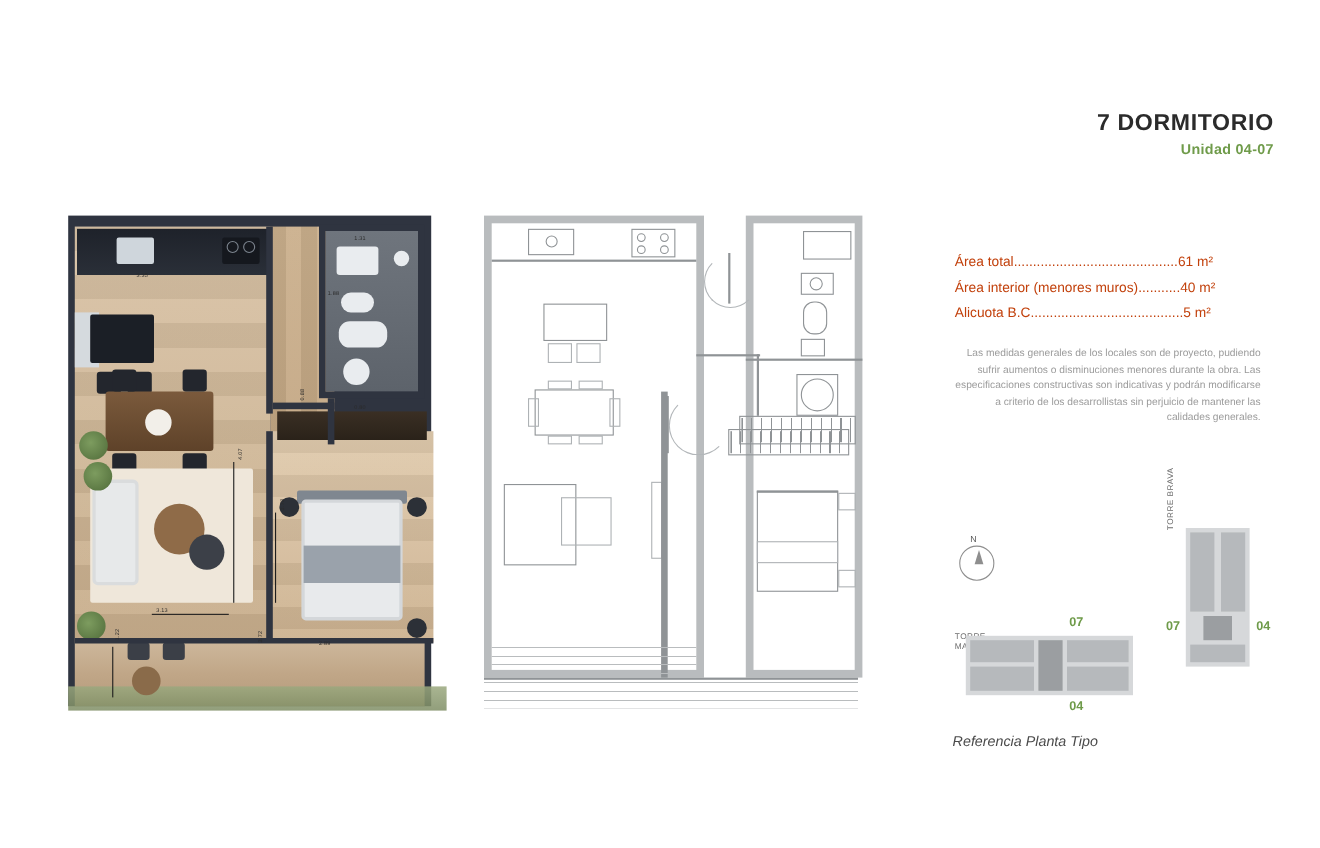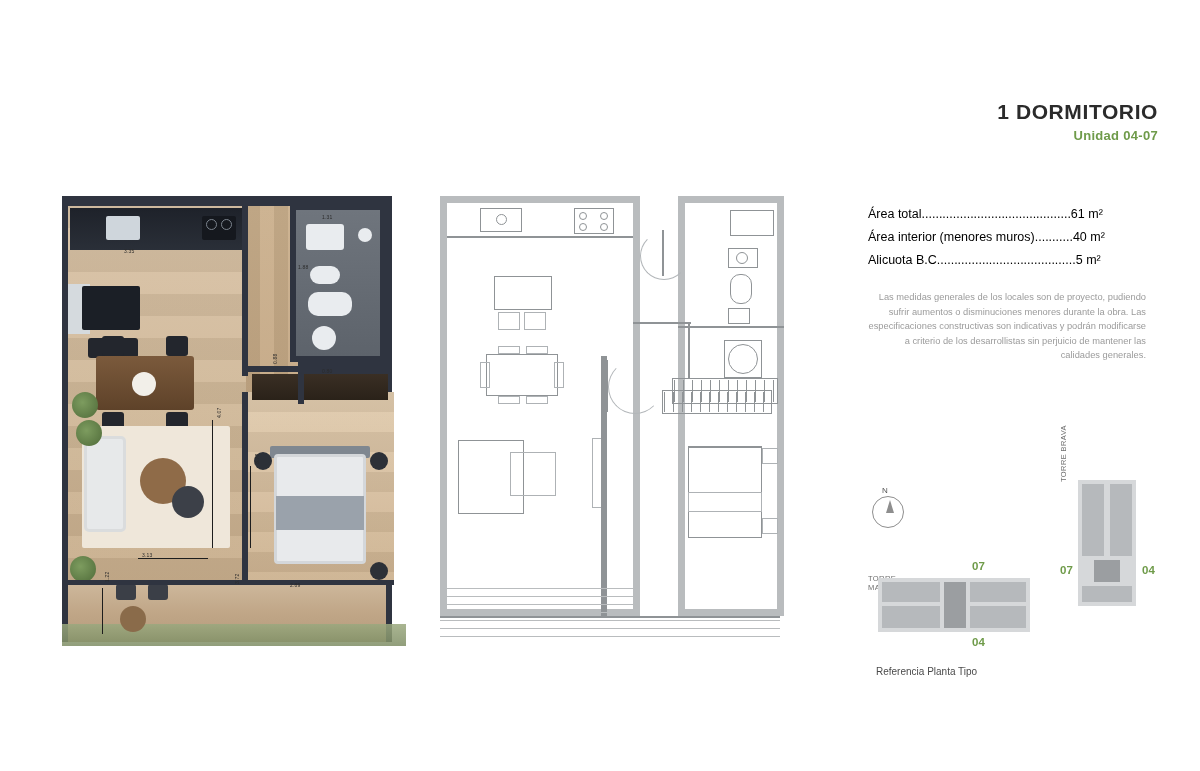--- a/index.html
+++ b/index.html
@@ -215,23 +215,23 @@
   }
   .subtitle {
     font-size: 13px;
     font-weight: bold;
     color: #6f9b4a;
     text-align: right;
     margin: 4px 0 0 0;
     letter-spacing: .3px;
   }
   .areas {
-    margin-top: 60px;
+    margin-top: 84px;
     font-size: 12.5px;
-    color: #000000;
+    color: #c2410c;
     line-height: 1.85;
   }
   .area-row { white-space: nowrap; }
   .note {
     margin-top: 18px;
     font-size: 9.3px;
     line-height: 1.55;
     color: #9b9b9b;
     width: 278px;
     text-align: right;
@@ -242,23 +242,24 @@
   .ref-label {
     position: absolute;
     font-size: 7.5px;
     letter-spacing: .4px;
     color: #6e6e6e;
     line-height: 1.25;
     text-transform: uppercase;
   }
   .ref-caption {
     position: absolute;
-    left: 10px; top: 188px;
-    font-size: 10px;
+    left: 0; top: 188px;
+    font-size: 13px;
     color: #4a4a4a;
+    font-style: italic;
   }
   .ref-num {
     position: absolute;
     font-size: 11.5px;
     font-weight: bold;
     color: #6f9b4a;
   }
   .ref-block {
     position: absolute;
     background: #d6d8da;
@@ -426,21 +427,21 @@
 
     <div class="tp-rect" style="left:232px; top:182px; width:106px; height:26px;"></div>
     <div class="tp-hatch" style="left:234px; top:184px; width:102px; height:22px;"></div>
 
     <div class="tp-deck" style="left:7px; top:392px; width:186px; height:28px;"></div>
     <div class="tp-deck" style="left:0px; top:424px; width:340px; height:24px;"></div>
     <div class="tp-line" style="left:0px; top:420px; width:340px; height:2px;"></div>
   </div>
 
   <div class="info">
-    <h1 class="title">1 DORMITORIO</h1>
+    <h1 class="title">7 DORMITORIO</h1>
     <div class="subtitle">Unidad 04-07</div>
 
     <div class="areas">
       <div class="area-row">
         <span>Área total</span><span>...........................................</span><span>61 m²</span>
       </div>
       <div class="area-row">
         <span>Área interior (menores muros)</span><span>...........</span><span>40 m²</span>
       </div>
       <div class="area-row">

